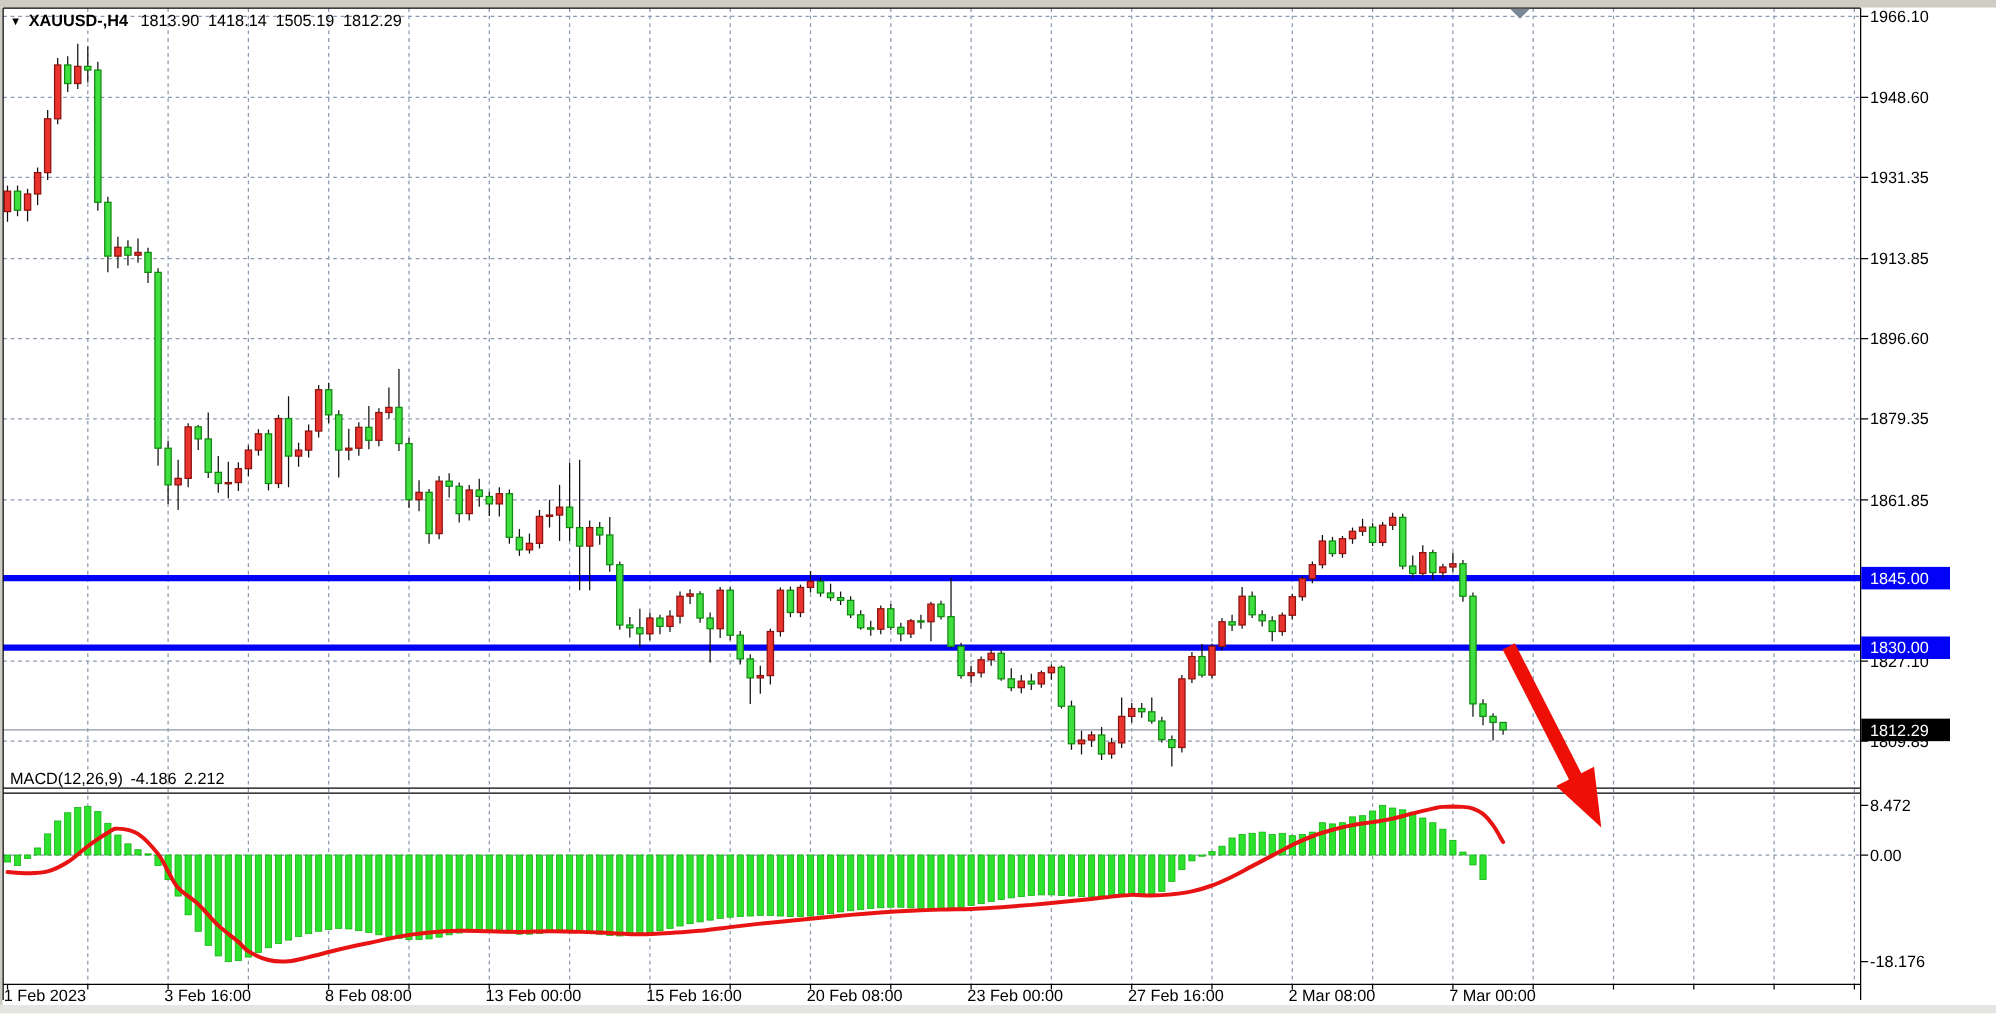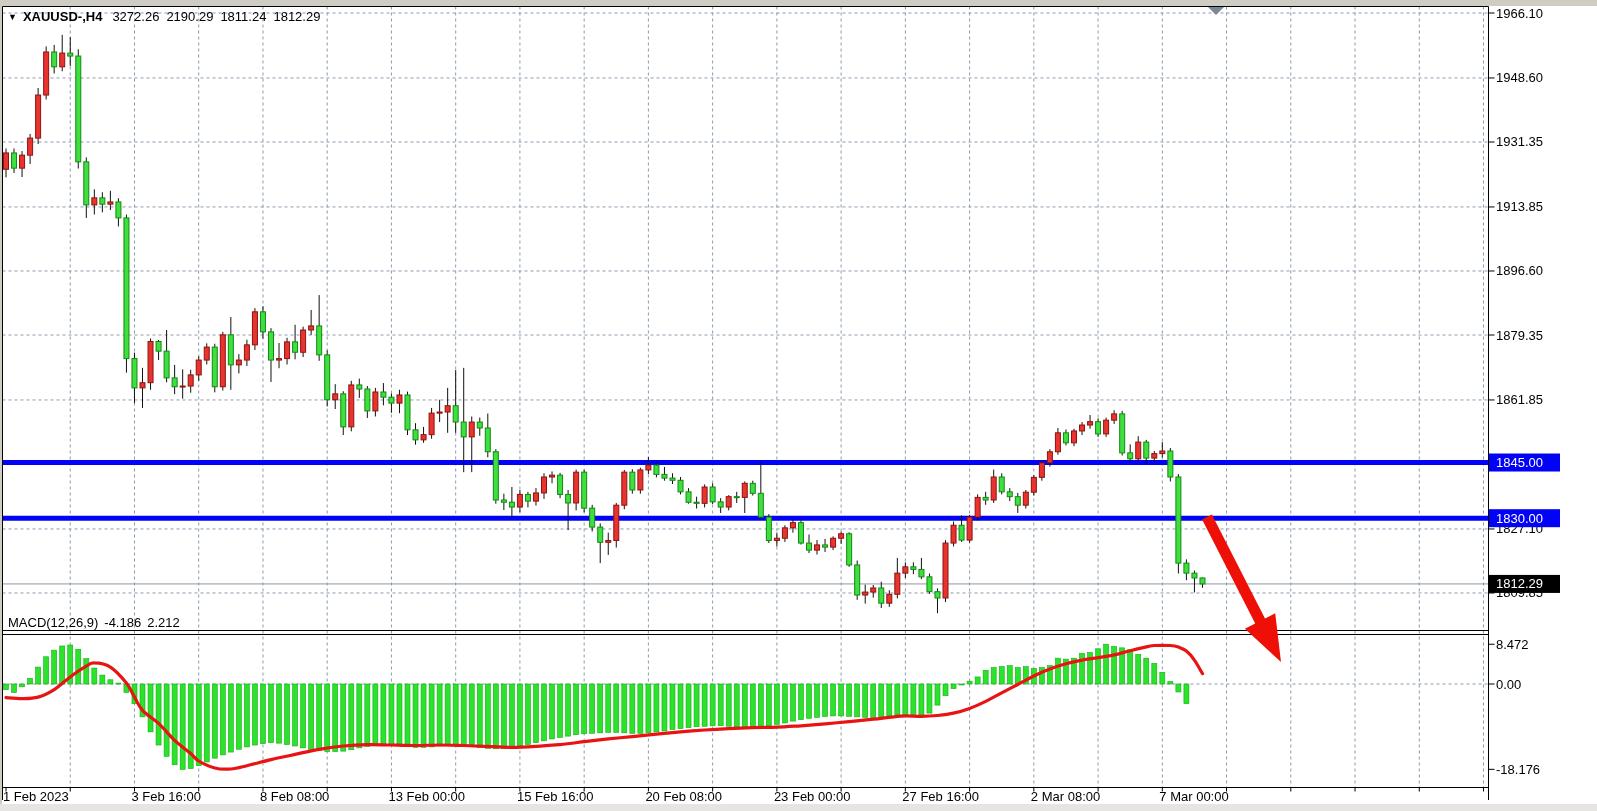--- a/index.html
+++ b/index.html
@@ -599,20 +599,20 @@
         <rect x="1489" y="509.1895899999997" width="71" height="18" fill="#0202f6"></rect>
         <text x="1496" y="522.6895899999997" font-size="13px" fill="#fff" font-family="&quot;Liberation Sans&quot;,&quot;DejaVu Sans&quot;,sans-serif">1830.00</text>
       </g>
       <g>
         <rect x="1489" y="574.9273389999998" width="71" height="18" fill="#000000"></rect>
         <text x="1496" y="588.4273389999998" font-size="13px" fill="#fff" font-family="&quot;Liberation Sans&quot;,&quot;DejaVu Sans&quot;,sans-serif">1812.29</text>
       </g>
     </svg>
 
   <div class="chart-title">
-    <span class="dd">▼</span><span class="sym">XAUUSD-,H4</span><span class="num">3272.26</span><span class="num">2190.29</span><span class="num">1811.24</span><span class="num">1812.29</span>
+    <span class="dd">▼</span><span class="sym">XAUUSD-,H4</span><span class="num">1813.90</span><span class="num">1418.14</span><span class="num">1505.19</span><span class="num">1812.29</span>
   </div>
 
   <div class="macd-label">
     <span>MACD(12,26,9)</span><span>-4.186</span><span>2.212</span>
   </div>
 
 </div>
 
 </body></html>

